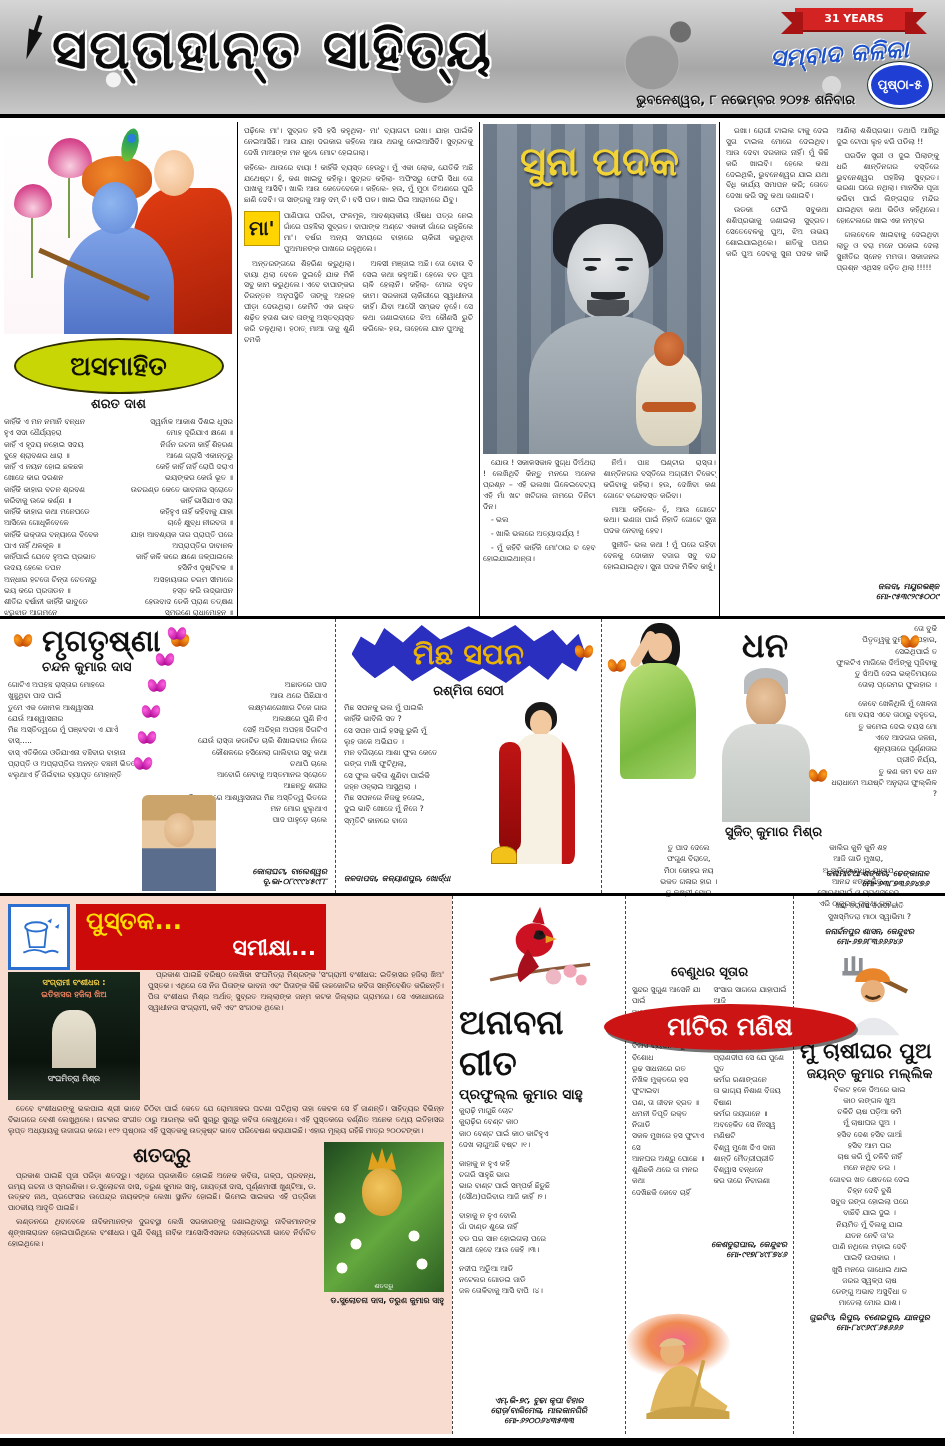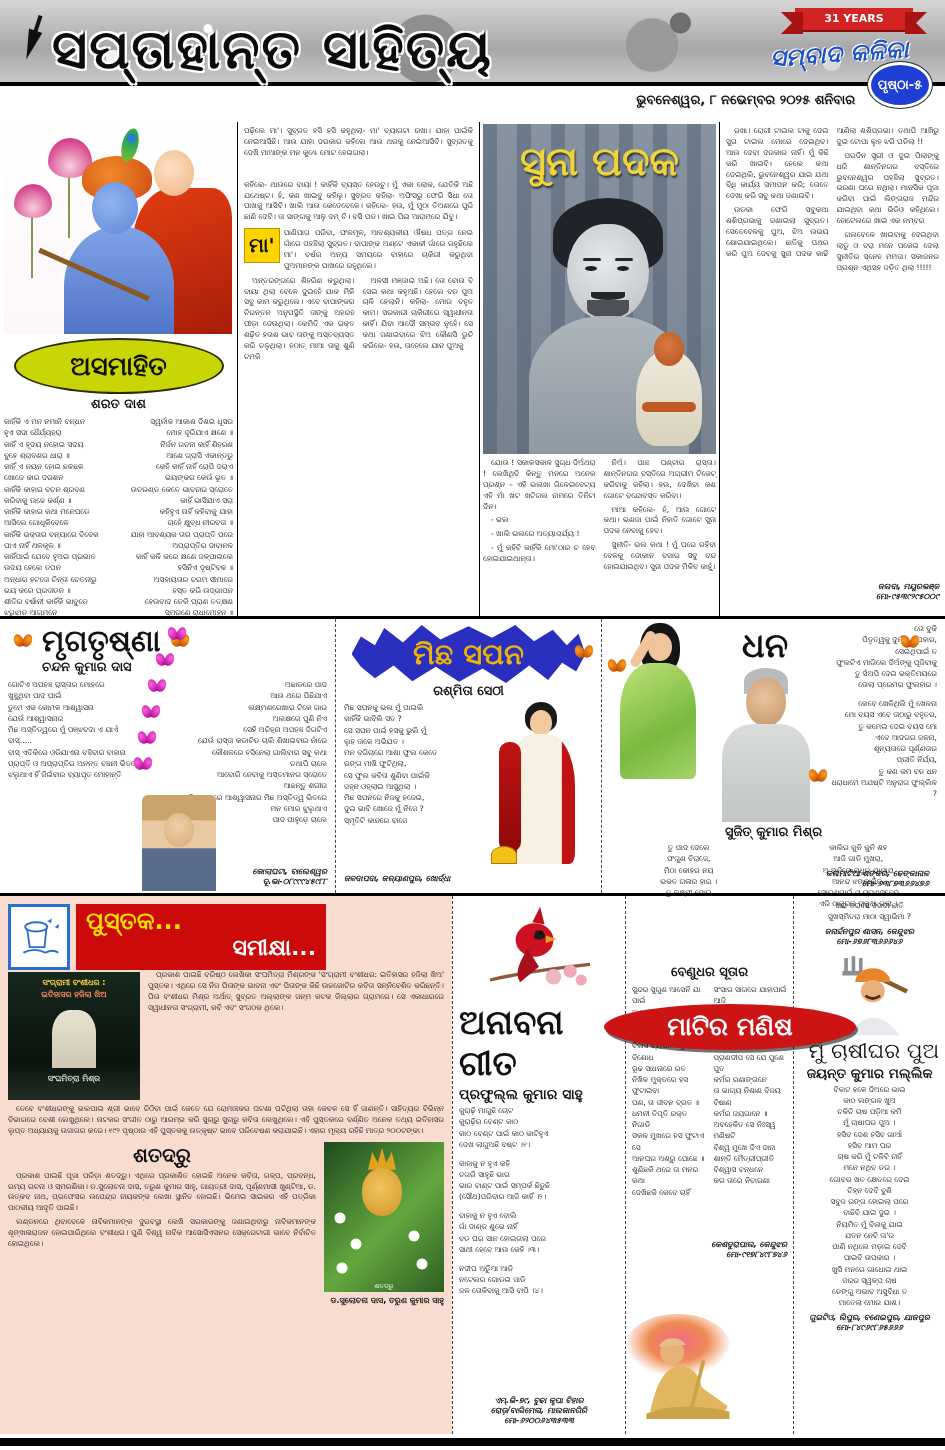--- a/index.html
+++ b/index.html
@@ -1,20 +1,20 @@
 <!DOCTYPE html>
 <html><head>
 <meta charset="utf-8">
 <style>
 *{margin:0;padding:0;box-sizing:border-box}
 body{width:945px;height:1450px;position:relative;background:#fff;color:#111;
   font-family:"DejaVu Sans",sans-serif;overflow:hidden}
 .abs{position:absolute}
 
-.masthead{position:absolute;left:0;top:0;width:945px;height:86px;
+.masthead{position:absolute;left:0;top:0;width:945px;height:118px;
   background:
    radial-gradient(circle at 72% 28%, #6e6e6e 0 10px, transparent 11px),
    radial-gradient(circle at 69% 55%, #9a9a9a 0 26px, #b5b5b5 27px, transparent 28px),
    radial-gradient(circle at 45% 60%, #8f8f8f 0 34px, transparent 35px),
    radial-gradient(circle at 22% 35%, #fff 0 4px, transparent 5px),
    radial-gradient(circle at 12% 70%, #f2f2f2 0 7px, transparent 8px),
    radial-gradient(circle at 88% 75%, #d8d8d8 0 9px, transparent 10px),
    linear-gradient(180deg,#d6d6d6,#a7a7a7 60%,#c9c9c9);
   border-bottom:4px solid #000}
 .mast-title{position:absolute;left:52px;top:18px;font-size:54px;font-weight:bold;
@@ -206,21 +206,21 @@
 .bird-art{display:block;margin:0 auto;width:120px;height:100px}
 .ana-title{font-size:34px;font-weight:bold;margin-top:2px}
 .ana-author{font-size:14px;font-weight:bold;margin:2px 0}
 .mat-oval{position:absolute;left:604px;top:108px;width:252px;height:46px;background:#cc1414;
   border-radius:50%;display:flex;align-items:center;justify-content:center;color:#fff;
   font-size:25px;font-weight:bold;box-shadow:2px 3px 0 rgba(0,0,0,.55);z-index:3}
 .mat-author{margin-top:64px;font-size:13px;font-weight:bold;text-align:center}
 .mat-cols{columns:2;column-gap:8px;height:252px;margin-top:4px}
 .sit-farmer{position:absolute;left:-14px;bottom:4px;width:150px;height:120px}
 .pf-svg{display:block;margin:0 auto;width:104px;height:92px}
-.cha-title{font-size:21px;font-weight:normal;text-align:right}
+.cha-title{font-size:21px;font-weight:bold;text-align:left}
 .cha-author{font-size:13.5px;font-weight:bold;text-align:center;margin:2px 0}
 .bc .poem .ln{text-align:center}
 .bc .tail .ln{text-align:center;font-size:7.5px}
 .bot-bar{position:absolute;left:0;top:1438px;width:945px;height:8px;background:#000}
 .center{text-align:center}
 </style>
 </head>
 <body>
 
 <div class="masthead">
@@ -290,21 +290,21 @@
           <div class="ln">ହେଉବାଦ ଡେକି ପ୍ରାଣ ତତ୍‌କ୍ଷଣ</div>
           <div class="ln">ସ୍ମରଣେ ରାଧାମୋହନ ॥</div>
         </div>
     </div>
   </div>
 
   <div class="tcol c2">
     <div class="maa-top">
       <div class="maa-side body-txt">
         <div>ପଢ଼ିଲେ ମା'। ସୁବ୍ରତ ହସି ହସି କହୁଥିଲା- ମା' ବ୍ୟାଗଟା ରଖା। ଯାହା ପାଇଁକି ନେଇଆସିଛି। ଆଉ ଯାହା ଦରକାର କହିଲେ ଆଉ ଥରକୁ ନେଇଆସିବି। ସୁବ୍ରତକୁ ଦେଖି ମାଆଙ୍କ ମନ କୁଣ୍ଢେ ମୋଟ ହେଇଗଲା।</div>
-        <div style="margin-top:21px">କହିଲେ- ଥାଉରେ ବାୟା ! କାହିଁକି ବ୍ୟସ୍ତ ହେଉଚୁ। ମୁଁ ଏକା ଲୋକ, ଯେତିକି ଅଛି ଯଥେଷ୍ଟ। ହଁ, କଣ ଖାଇବୁ କହିଲୁ। ସୁବ୍ରତ କହିଲା- ଅଫିସରୁ ଫେରି ସିଧା ତୋ ପାଖକୁ ଆସିବି। ଖାଲି ଆଉ କେତେବେଳେ। କହିଲେ- ହଉ, ମୁଁ ମୁଠା ତିଅଣରେ ପୁରି ଛାଣି ଦେବି। ତା ସାଙ୍ଗକୁ ଆଳୁ ଦମ୍ ଚି। ବସି ପଡ। ଖାଇ ପିଇ ଆରାମରେ ଯିବୁ।</div>
+        <div style="margin-top:4px">କହିଲେ- ଥାଉରେ ବାୟା ! କାହିଁକି ବ୍ୟସ୍ତ ହେଉଚୁ। ମୁଁ ଏକା ଲୋକ, ଯେତିକି ଅଛି ଯଥେଷ୍ଟ। ହଁ, କଣ ଖାଇବୁ କହିଲୁ। ସୁବ୍ରତ କହିଲା- ଅଫିସରୁ ଫେରି ସିଧା ତୋ ପାଖକୁ ଆସିବି। ଖାଲି ଆଉ କେତେବେଳେ। କହିଲେ- ହଉ, ମୁଁ ମୁଠା ତିଅଣରେ ପୁରି ଛାଣି ଦେବି। ତା ସାଙ୍ଗକୁ ଆଳୁ ଦମ୍ ଚି। ବସି ପଡ। ଖାଇ ପିଇ ଆରାମରେ ଯିବୁ।</div>
       </div>
     </div>
     <div class="dropcap-row body-txt">
       <span class="dropcap">ମା'</span>
       <span>ପାଣିପାଗ ପରିବା, ଫଳମୂଳ, ଆବଶ୍ୟକୀୟ ଔଷଧ ପତ୍ର ନେଇ ଗାଁରେ ପହଞ୍ଚିଲା ସୁବ୍ରତ। ବାପାଙ୍କ ଅଣ୍ଟେ ଏକାକୀ ଗାଁରେ ରହୁଛିଲେ ମା'। ବର୍ଷର ଅନ୍ୟ ସମୟରେ ବାହାରେ ଚାକିରୀ କରୁଥିବା ପୁଅମାନଙ୍କ ପାଖରେ ରହୁଥିଲେ।</span>
     </div>
     <div class="maa-low body-txt">
       <p>ଅନ୍ତରଙ୍ଗରେ ଶିହରିଣ କରୁଥିଲା। ବାୟା ଥିଲା ବେଳେ ଦୁଇହେଁ ଯାକ ମିଳି ସବୁ କାମ କରୁଥିଲେ। ଏବେ ବାପାଙ୍କର ଚିରନ୍ତନ ଅନୁପସ୍ଥିତି ତାଙ୍କୁ ଅହରହ ପୀଡ଼ା ଦେଉଥିଲା। କେମିତି ଏକ ରକ୍ତ ଶଢ଼ିତ ହତାଶ ଭାବ ତାଙ୍କୁ ଅସ୍ତବ୍ୟସ୍ତ କରି ଚଳୁଥିଲା। ହଠାତ୍ ମାଆ ତାକୁ ଶୁଣି ଚମକି</p>
       <p>ଅଳସୀ ମଞ୍ଜାଇ ଅଛି। ତୋ ବୋଉ ବି ସେଇ କଥା କହୁଅଛି। ହେଲେ ବଡ ପୁଅ ଚାଳି ହେଲାନି। କହିଲା- ମୋର ବହୁତ କାମ। ସରକାରୀ ଚାକିରୀରେ ସ୍ୱାଧୀନତା କାହିଁ। ଯିବା ଆଦୌ ସମ୍ଭବ ନୁହେଁ। ସେ କଥା ଜଣାଇବାରେ ଝିଅ କୌଣସି ରୁଚି କରିଲେ- ହଉ, ତାହେଲେ ଯାନ ପୁଅକୁ</p>
     </div>

